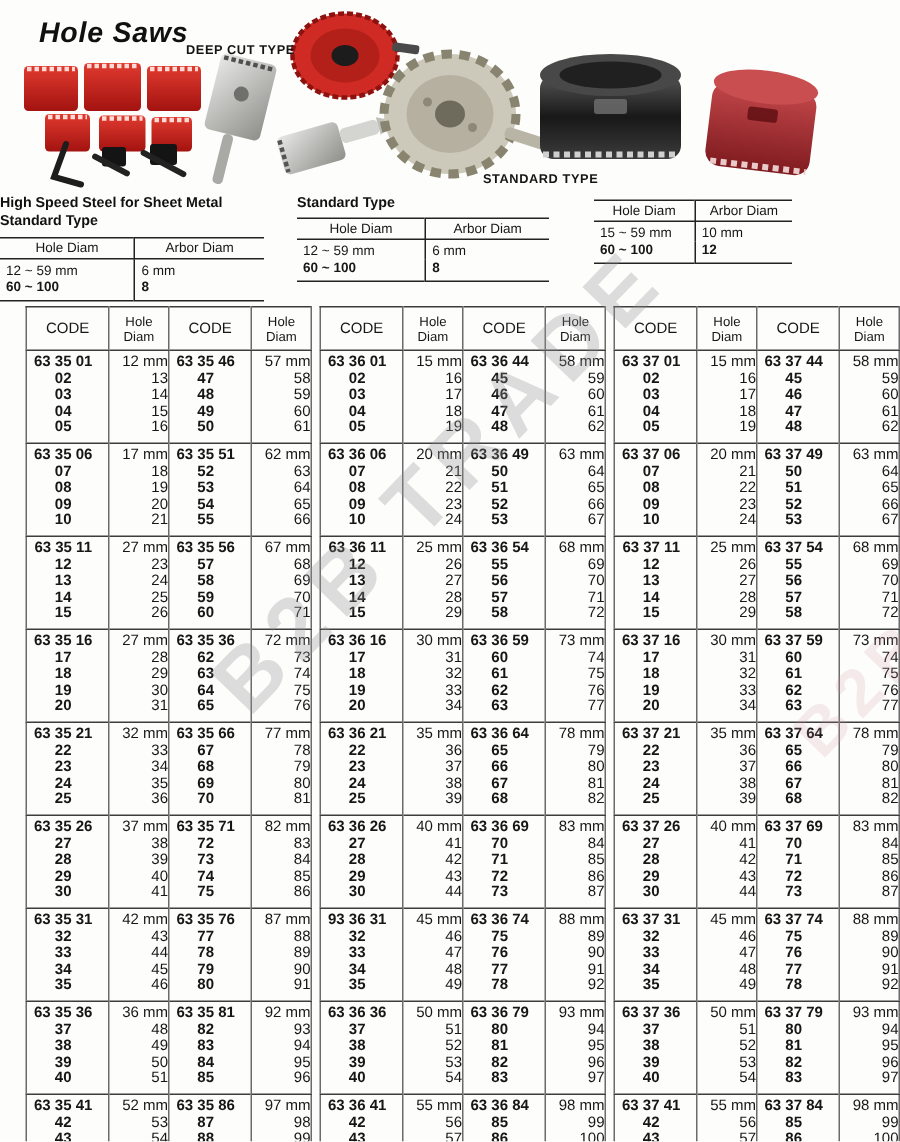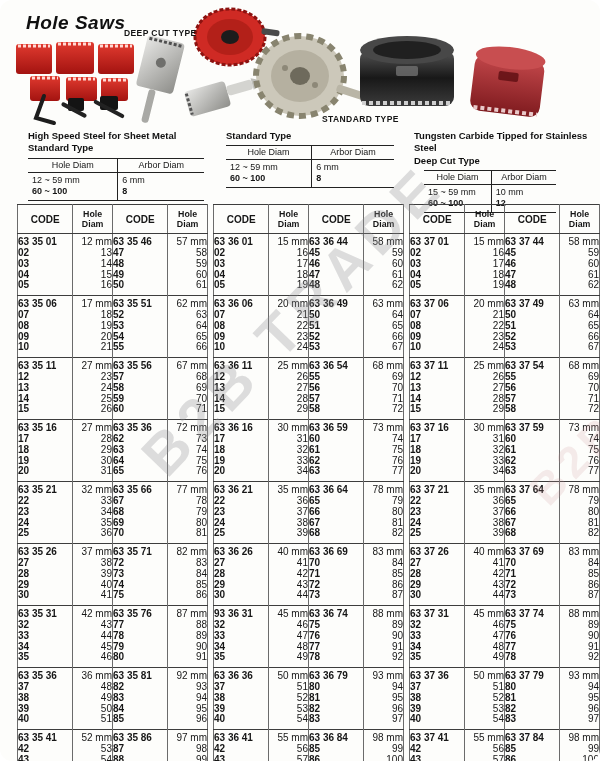--- a/index.html
+++ b/index.html
@@ -1,53 +1,53 @@
 <!DOCTYPE html>
 <html><head>
 <meta charset="utf-8">
 <style>
   html,body{margin:0;padding:0;}
   body{width:600px;height:761px;background:#ffffff;font-family:"Liberation Sans",sans-serif;color:#161616;}
-  .page{position:relative;width:600px;height:761px;overflow:hidden;background:#fdfdfb;border-radius:12px;}
+  .page{position:relative;width:600px;height:761px;overflow:hidden;background:#fdfdfb;}
 
   
   .hero{position:absolute;left:0;top:0;width:600px;height:128px;}
   .page-title{position:absolute;left:26px;top:12px;font-style:italic;font-weight:bold;font-size:19px;letter-spacing:.5px;color:#101010;}
   .deep-cut-label{position:absolute;left:124px;top:28px;font-size:8.5px;font-weight:bold;letter-spacing:.4px;color:#151515;}
   .standard-label{position:absolute;left:322px;top:114px;font-size:8.5px;font-weight:bold;letter-spacing:.4px;color:#151515;}
 
   
-  .sections{position:absolute;left:28px;top:130px;width:572px;display:flex;}
+  .sections{position:absolute;left:0;top:130px;width:572px;display:flex;}
   .section{flex:none;}
   .section.s1{width:190px;margin-right:8px;}
   .section.s2{width:180px;margin-right:8px;}
   .section.s3{width:186px;}
   .section-title{font-size:9.5px;font-weight:bold;line-height:1.3;color:#111;}
   table.mini{border-collapse:collapse;margin-top:3px;border-top:1.5px solid #222;border-bottom:1.5px solid #222;}
   .s1 table.mini{width:176px;}
   .s2 table.mini{width:168px;}
   .s3 table.mini{width:132px;margin-left:10px;}
   table.mini th{font-size:9px;font-weight:normal;text-align:center;border-bottom:1.2px solid #222;padding:1px 4px 2px;}
   table.mini td{font-size:9px;padding:0 4px;line-height:11px;vertical-align:top;margin-left:13px;}
   table.mini th:first-child,table.mini td:first-child{border-right:1px solid #222;}
   table.mini tr.r1 td{padding-top:2px;}
   table.mini tr.r2 td{padding-bottom:3px;font-weight:bold;}
 
   
   .main-tables{position:absolute;left:17px;top:204px;display:flex;gap:5px;align-items:flex-start;}
   table.group{border-collapse:collapse;border-top:1.4px solid #3d3d3d;border-bottom:1.4px solid #3d3d3d;border-left:1px solid #6b6b6b;border-right:1px solid #6b6b6b;}
-  table.group th{font-size:10px;font-weight:bold;vertical-align:middle;padding:4px 2px;border-bottom:1.3px solid #3d3d3d;border-left:1px solid #6b6b6b;}
+  table.group th{font-size:10px;font-weight:normal;vertical-align:middle;padding:4px 2px;border-bottom:1.3px solid #3d3d3d;border-left:1px solid #6b6b6b;}
   table.group th:first-child{border-left:none;}
   table.group th.diam-h{font-size:8.8px;line-height:1.15;width:36px;}
   table.group th.code-h{width:54px;}
   table.group tbody tr{vertical-align:top;}
   table.group tbody tr + tr td{border-top:1.2px solid #3d3d3d;}
   table.group td{padding:3px 0 4px;border-left:1px solid #6b6b6b;}
   table.group td:first-child{border-left:none;}
-  td.code{width:54px;text-align:left;font-weight:bold;}
+  td.code{width:54px;text-align:center;font-weight:bold;}
   td.diam{width:36px;text-align:right;}
   td .ln{font-size:10px;line-height:10.8px;white-space:nowrap;}
   td.code .ln{padding-right:6px;}
   td.diam .ln{padding-left:5px;}
 
   
   .wm{position:absolute;font-weight:bold;pointer-events:none;white-space:nowrap;}
   .wm-main{left:128px;top:442px;font-size:58px;letter-spacing:8px;color:rgba(145,145,148,.30);transform:rotate(-46deg);transform-origin:left top;}
   .wm-faint{left:520px;top:480px;font-size:44px;letter-spacing:6px;color:rgba(205,150,155,.18);transform:rotate(-46deg);transform-origin:left top;}
 </style>
@@ -197,24 +197,20 @@
           </tr>
           <tr class="r2">
             <td>60 ~ 100</td>
             <td>8</td>
           </tr>
         </tbody>
       </table>
     </div>
 
     <div class="section s3">
-      <div class="section-title">
-        <div>Tungsten Carbide Tipped for Stainless Steel</div>
-        <div>Deep Cut Type</div>
-      </div>
       <table class="mini">
         <thead>
             <tr>
           <th>Hole Diam</th>
           <th>Arbor Diam</th>
         </tr>
           </thead>
         <tbody>
           <tr class="r1">
             <td>15 ~ 59 mm</td>

